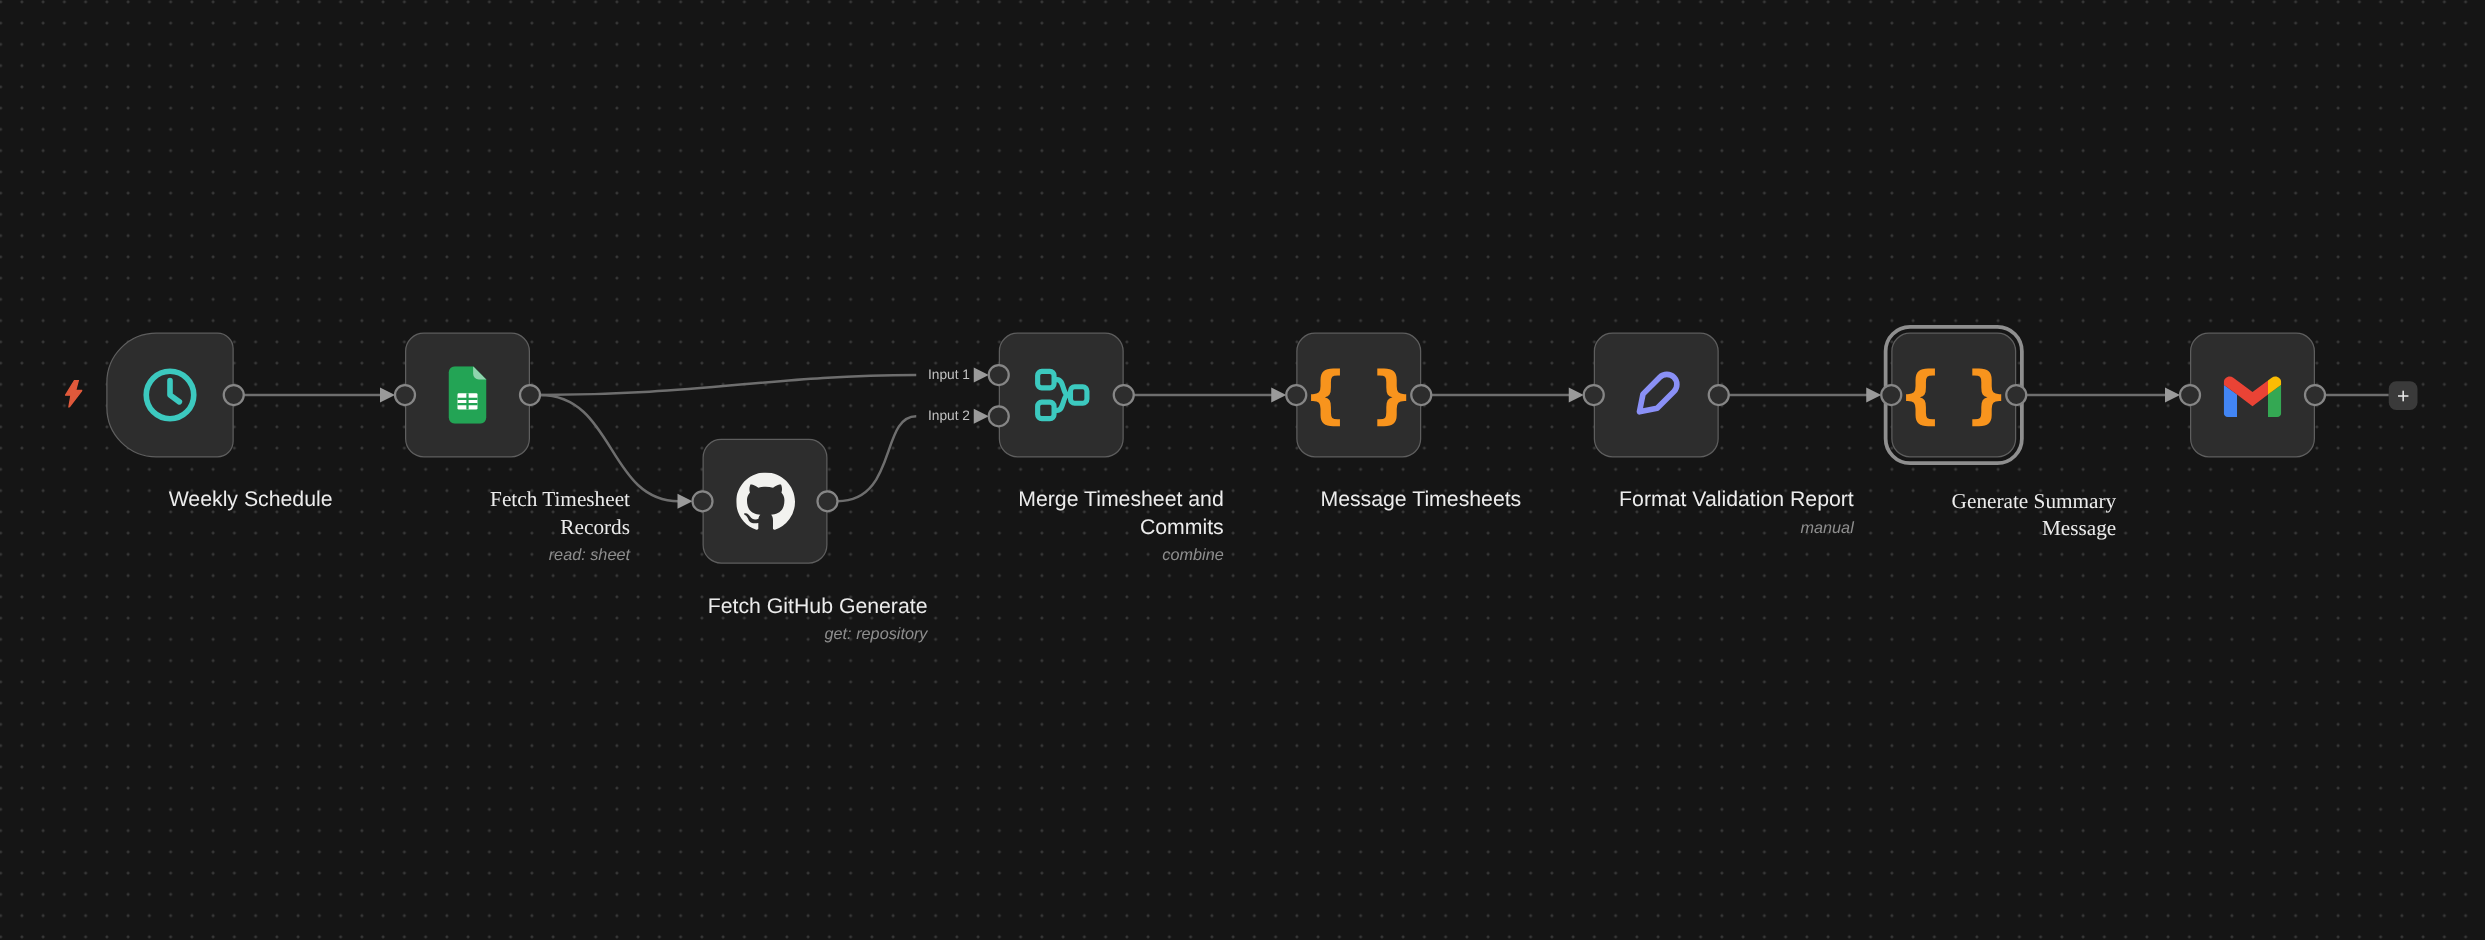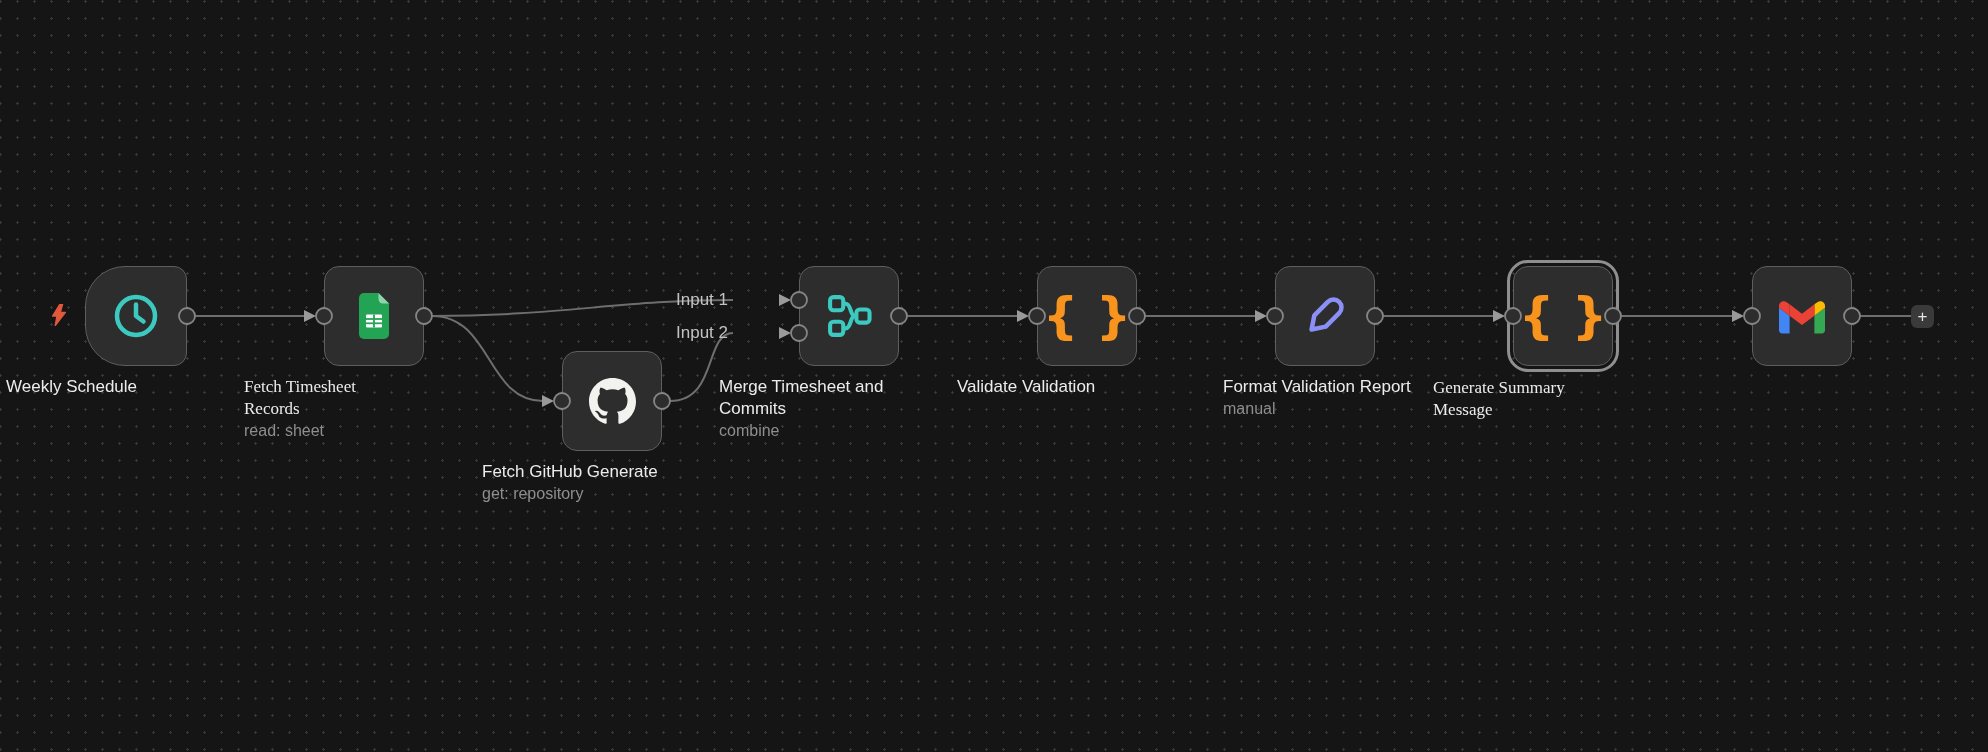--- a/index.html
+++ b/index.html
@@ -15,30 +15,30 @@
     background:#2d2d2d;border:1.5px solid #5e5e5e;border-radius:15px;
     display:flex;align-items:center;justify-content:center;z-index:2;
   }
   .node.trigger{border-radius:40px 13px 13px 40px;}
   .node.selected{outline:3.5px solid #8f8f8f;outline-offset:3px;}
   .braces{
     font-family:"DejaVu Sans",sans-serif;font-size:50px;font-weight:700;
     color:#f8941d;line-height:1;letter-spacing:0px;user-select:none;
   }
   .node-label{
-    position:absolute;text-align:left;z-index:1;width:260px;
+    position:absolute;text-align:right;z-index:1;width:260px;margin-top:13px;
   }
   .node-title{
     display:inline-block;color:#ececec;font-size:17px;font-weight:500;
     line-height:22px;
   }
-  .node-subtitle{color:#8e8e8e;font-size:16px;margin-top:3px;line-height:16px;}
+  .node-subtitle{color:#8e8e8e;font-size:13px;margin-top:3px;line-height:16px;font-style:italic;}
   .input-label{
-    position:absolute;width:100px;color:#c2c2c2;
-    font-size:17px;line-height:14px;z-index:4;
+    position:absolute;width:100px;text-align:right;color:#c2c2c2;
+    font-size:11px;line-height:14px;z-index:4;
   }
   #wires{position:absolute;left:0;top:0;z-index:3;pointer-events:none;}
   .add-btn{
     position:absolute;left:1911px;top:305px;width:23px;height:23px;
     background:#3a3a3a;border-radius:6px;color:#e6e6e6;font-size:17px;
     display:flex;align-items:center;justify-content:center;z-index:4;
     line-height:1;user-select:none;font-weight:400;
   }
   .bolt{position:absolute;left:52px;top:304px;z-index:2;}
 </style>
@@ -165,21 +165,21 @@
   </div>
   <div class="node-label" style="left:482px;top:461px;">
     <div class="node-title">Fetch GitHub Generate</div>
     <div class="node-subtitle">get: repository</div>
   </div>
   <div class="node-label" style="left:719px;top:376px;">
     <div class="node-title" style="max-width:195px;">Merge Timesheet and Commits</div>
     <div class="node-subtitle">combine</div>
   </div>
   <div class="node-label" style="left:957px;top:376px;">
-    <div class="node-title">Validate Validation</div>
+    <div class="node-title">Message Timesheets</div>
   </div>
   <div class="node-label" style="left:1223px;top:376px;">
     <div class="node-title">Format Validation Report</div>
     <div class="node-subtitle">manual</div>
   </div>
   <div class="node-label" style="left:1433px;top:377px;font-family:Liberation Serif, serif;">
     <div class="node-title" style="max-width:180px;">Generate Summary Message</div>
   </div>
 
   <div class="add-btn">+</div>

